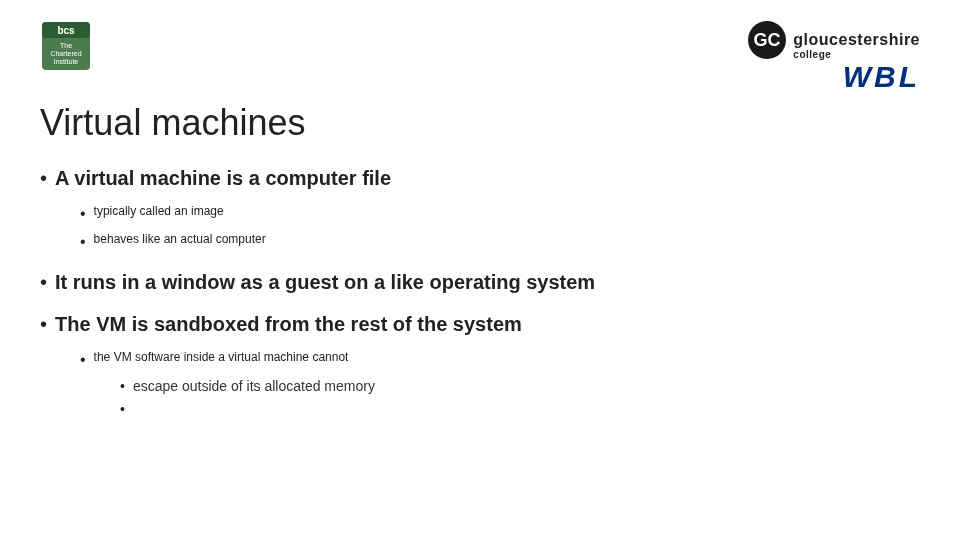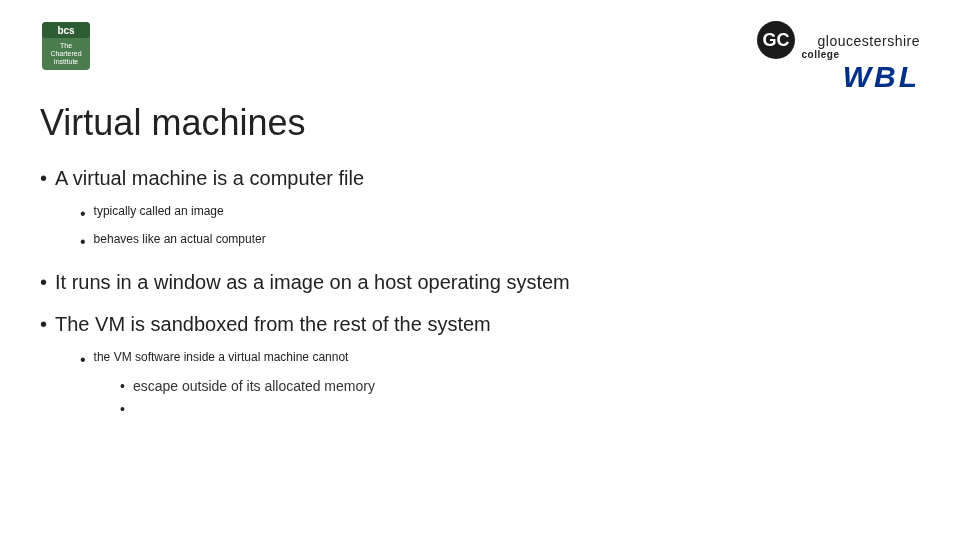--- a/index.html
+++ b/index.html
@@ -61,20 +61,21 @@
 
     .bullet-l1 .bullet-marker {
       margin-right: 8px;
       font-size: 20px;
       line-height: 1.4;
     }
 
     .bullet-l1 .bullet-text {
       font-size: 20px;
       line-height: 1.4;
+      font-weight: bold;
     }
 
     .bullet-l2 {
       display: flex;
       align-items: flex-start;
       margin-left: 40px;
       margin-bottom: 4px;
     }
 
     .bullet-l2 .bullet-marker {
@@ -133,21 +134,21 @@
     </div>
 
     <div class="gc-logos">
 
       <div style="display:flex; align-items:flex-end; gap:6px; margin-bottom:2px;">
         <svg width="40" height="40" viewBox="0 0 40 40" xmlns="http://www.w3.org/2000/svg">
           <circle cx="20" cy="20" r="19" fill="#1a1a1a"></circle>
           <text x="20" y="26" text-anchor="middle" fill="white" font-size="18" font-weight="900" font-family="Arial">GC</text>
         </svg>
         <div style="display:flex; flex-direction:column; line-height:1.1;">
-          <span style="font-size:14px; font-weight:400; color:#222; letter-spacing:0.5px;margin-left:16px;">gloucestershire</span>
+          <span style="font-size:16px; font-weight:700; color:#222; letter-spacing:0.5px;">gloucestershire</span>
           <span style="font-size:10px; font-weight:600; color:#222; letter-spacing:0.5px;">college</span>
         </div>
       </div>
 
       <div style="font-size:30px; font-weight:900; color:#003087; font-style:italic; letter-spacing:3px; line-height:1;text-align:right;">WBL</div>
     </div>
   </div>
 
   <h1 class="slide-title">Virtual machines</h1>
 
@@ -164,21 +165,21 @@
       </div>
       <div class="bullet-l2">
         <span class="bullet-marker">•</span>
         <span class="bullet-text">behaves like an actual computer</span>
       </div>
     </div>
 
     <div class="section-gap">
       <div class="bullet-l1">
         <span class="bullet-marker">•</span>
-        <span class="bullet-text">It runs in a window as a image on a host operating system</span>
+        <span class="bullet-text">It runs in a window as a guest on a like operating system</span>
       </div>
     </div>
 
     <div class="section-gap">
       <div class="bullet-l1">
         <span class="bullet-marker">•</span>
         <span class="bullet-text">The VM is sandboxed from the rest of the system</span>
       </div>
       <div class="bullet-l2">
         <span class="bullet-marker">•</span>

